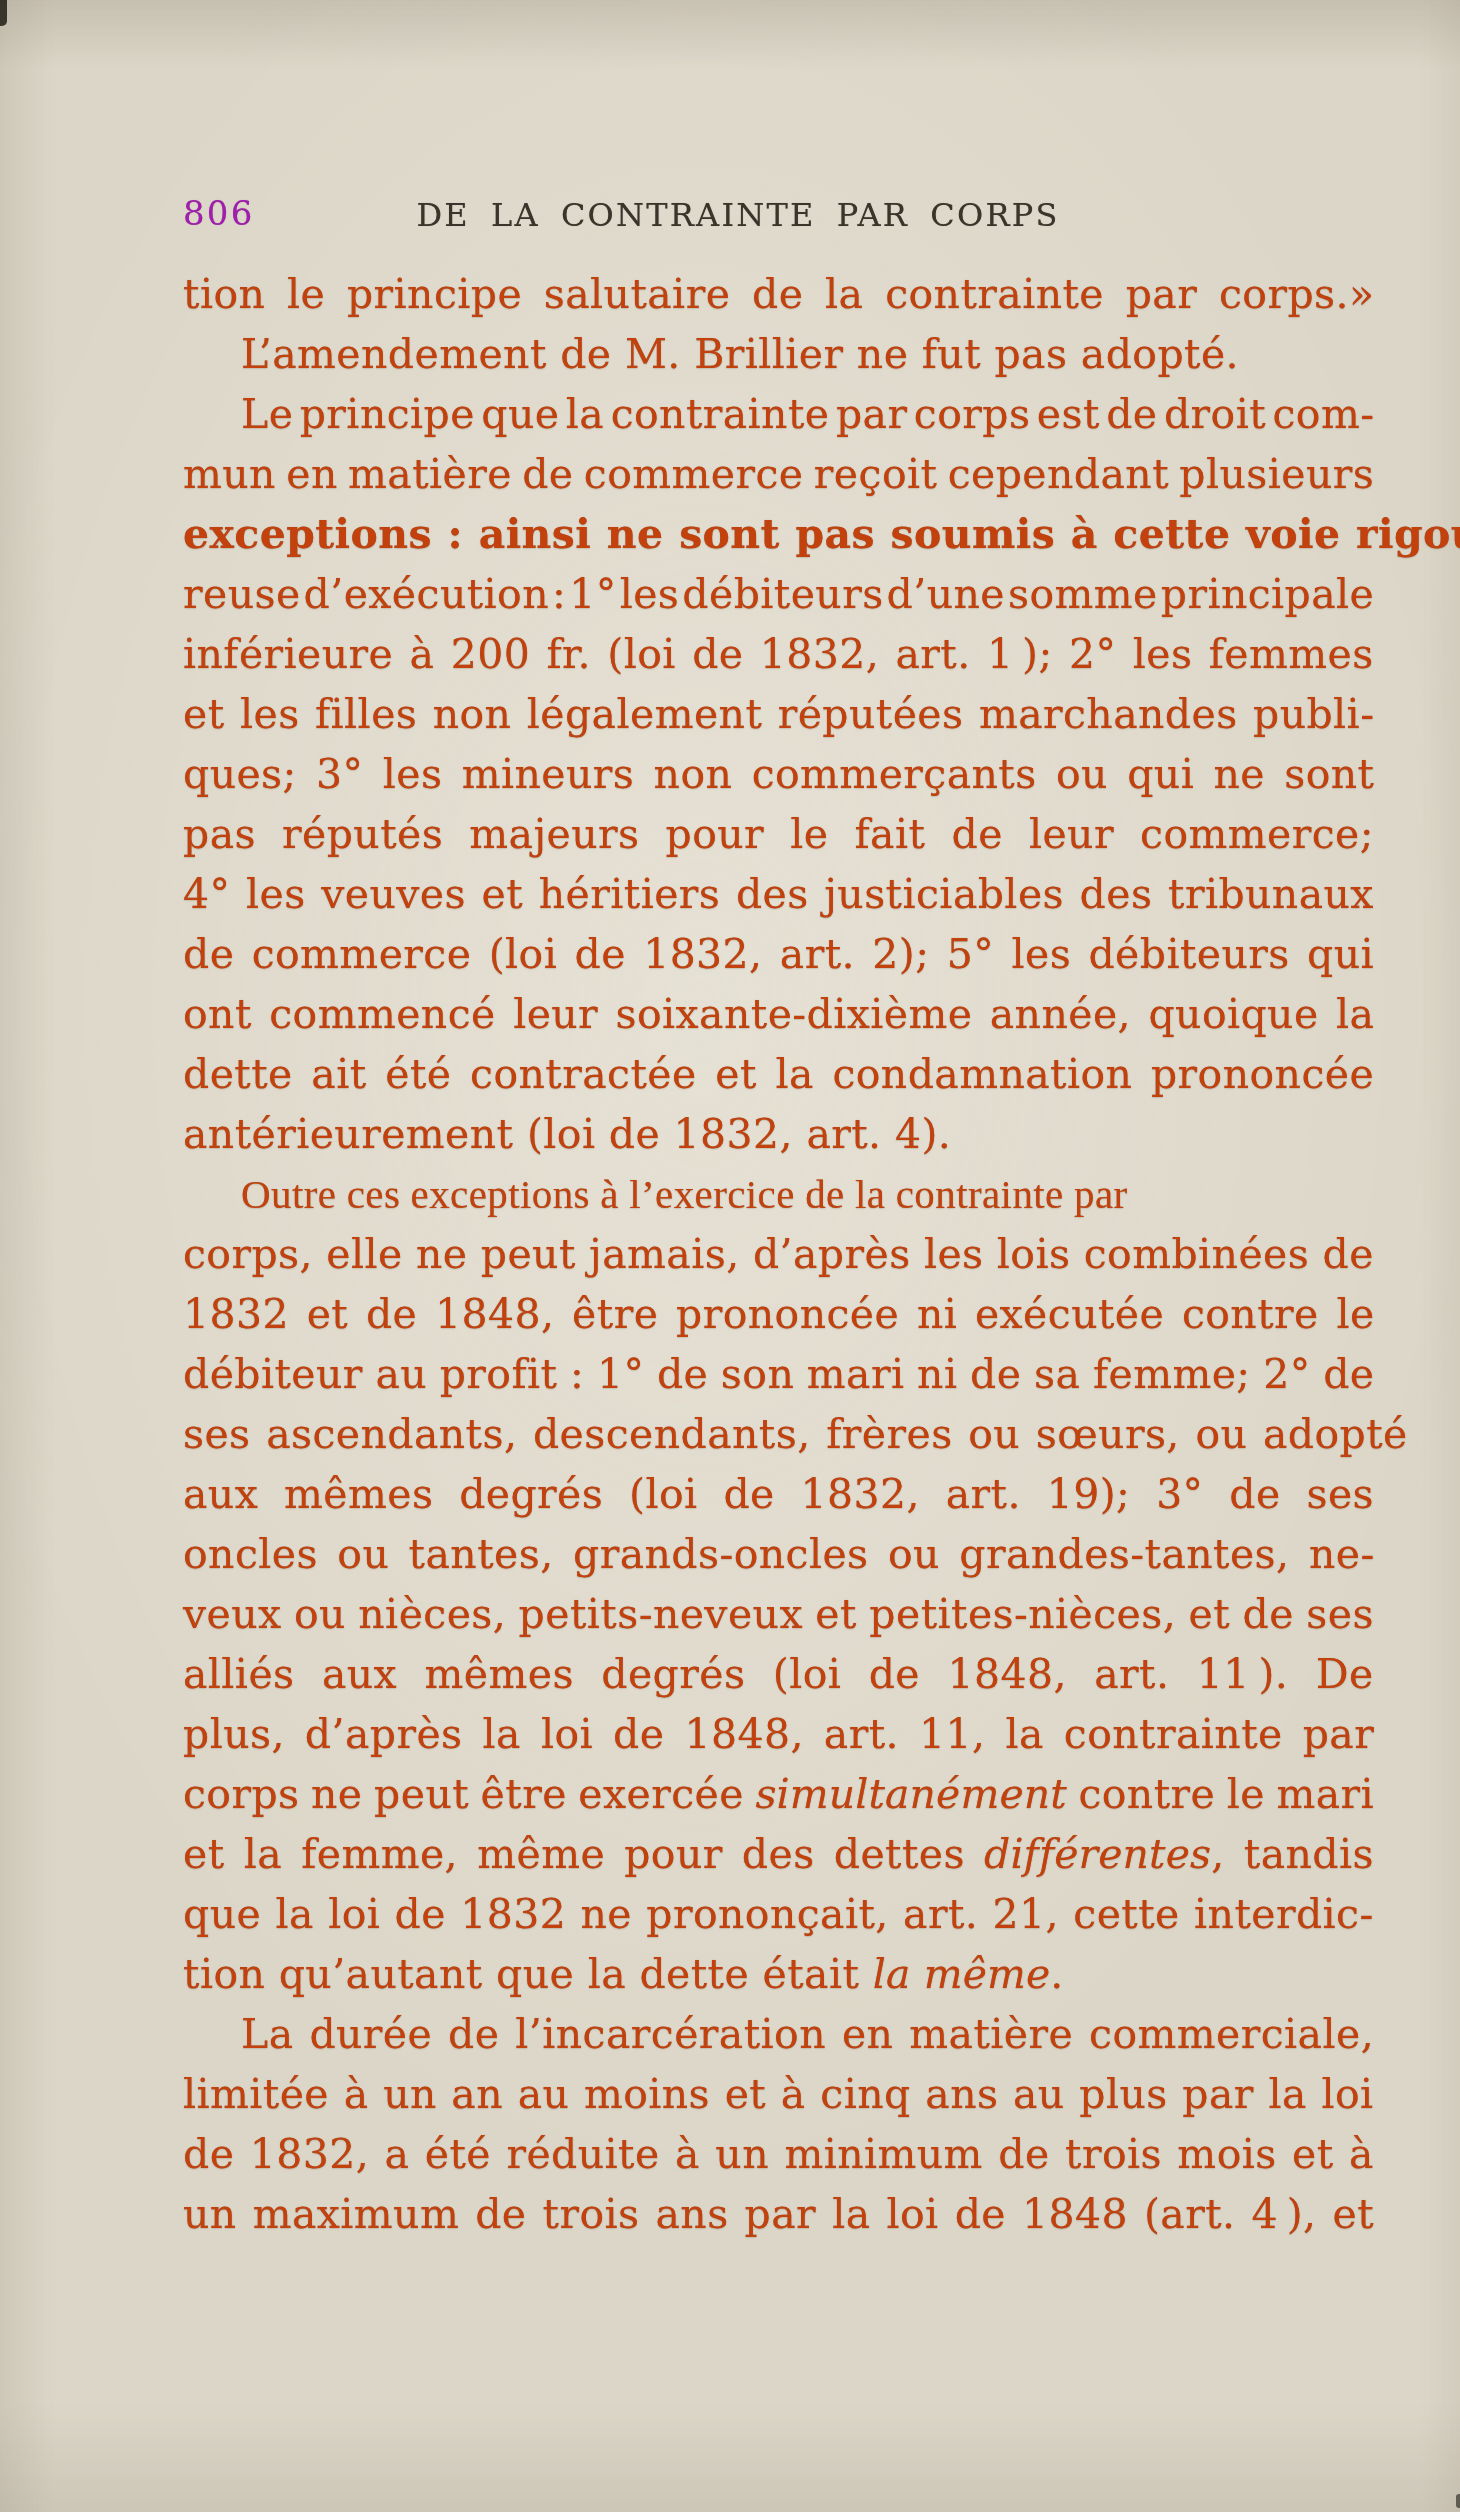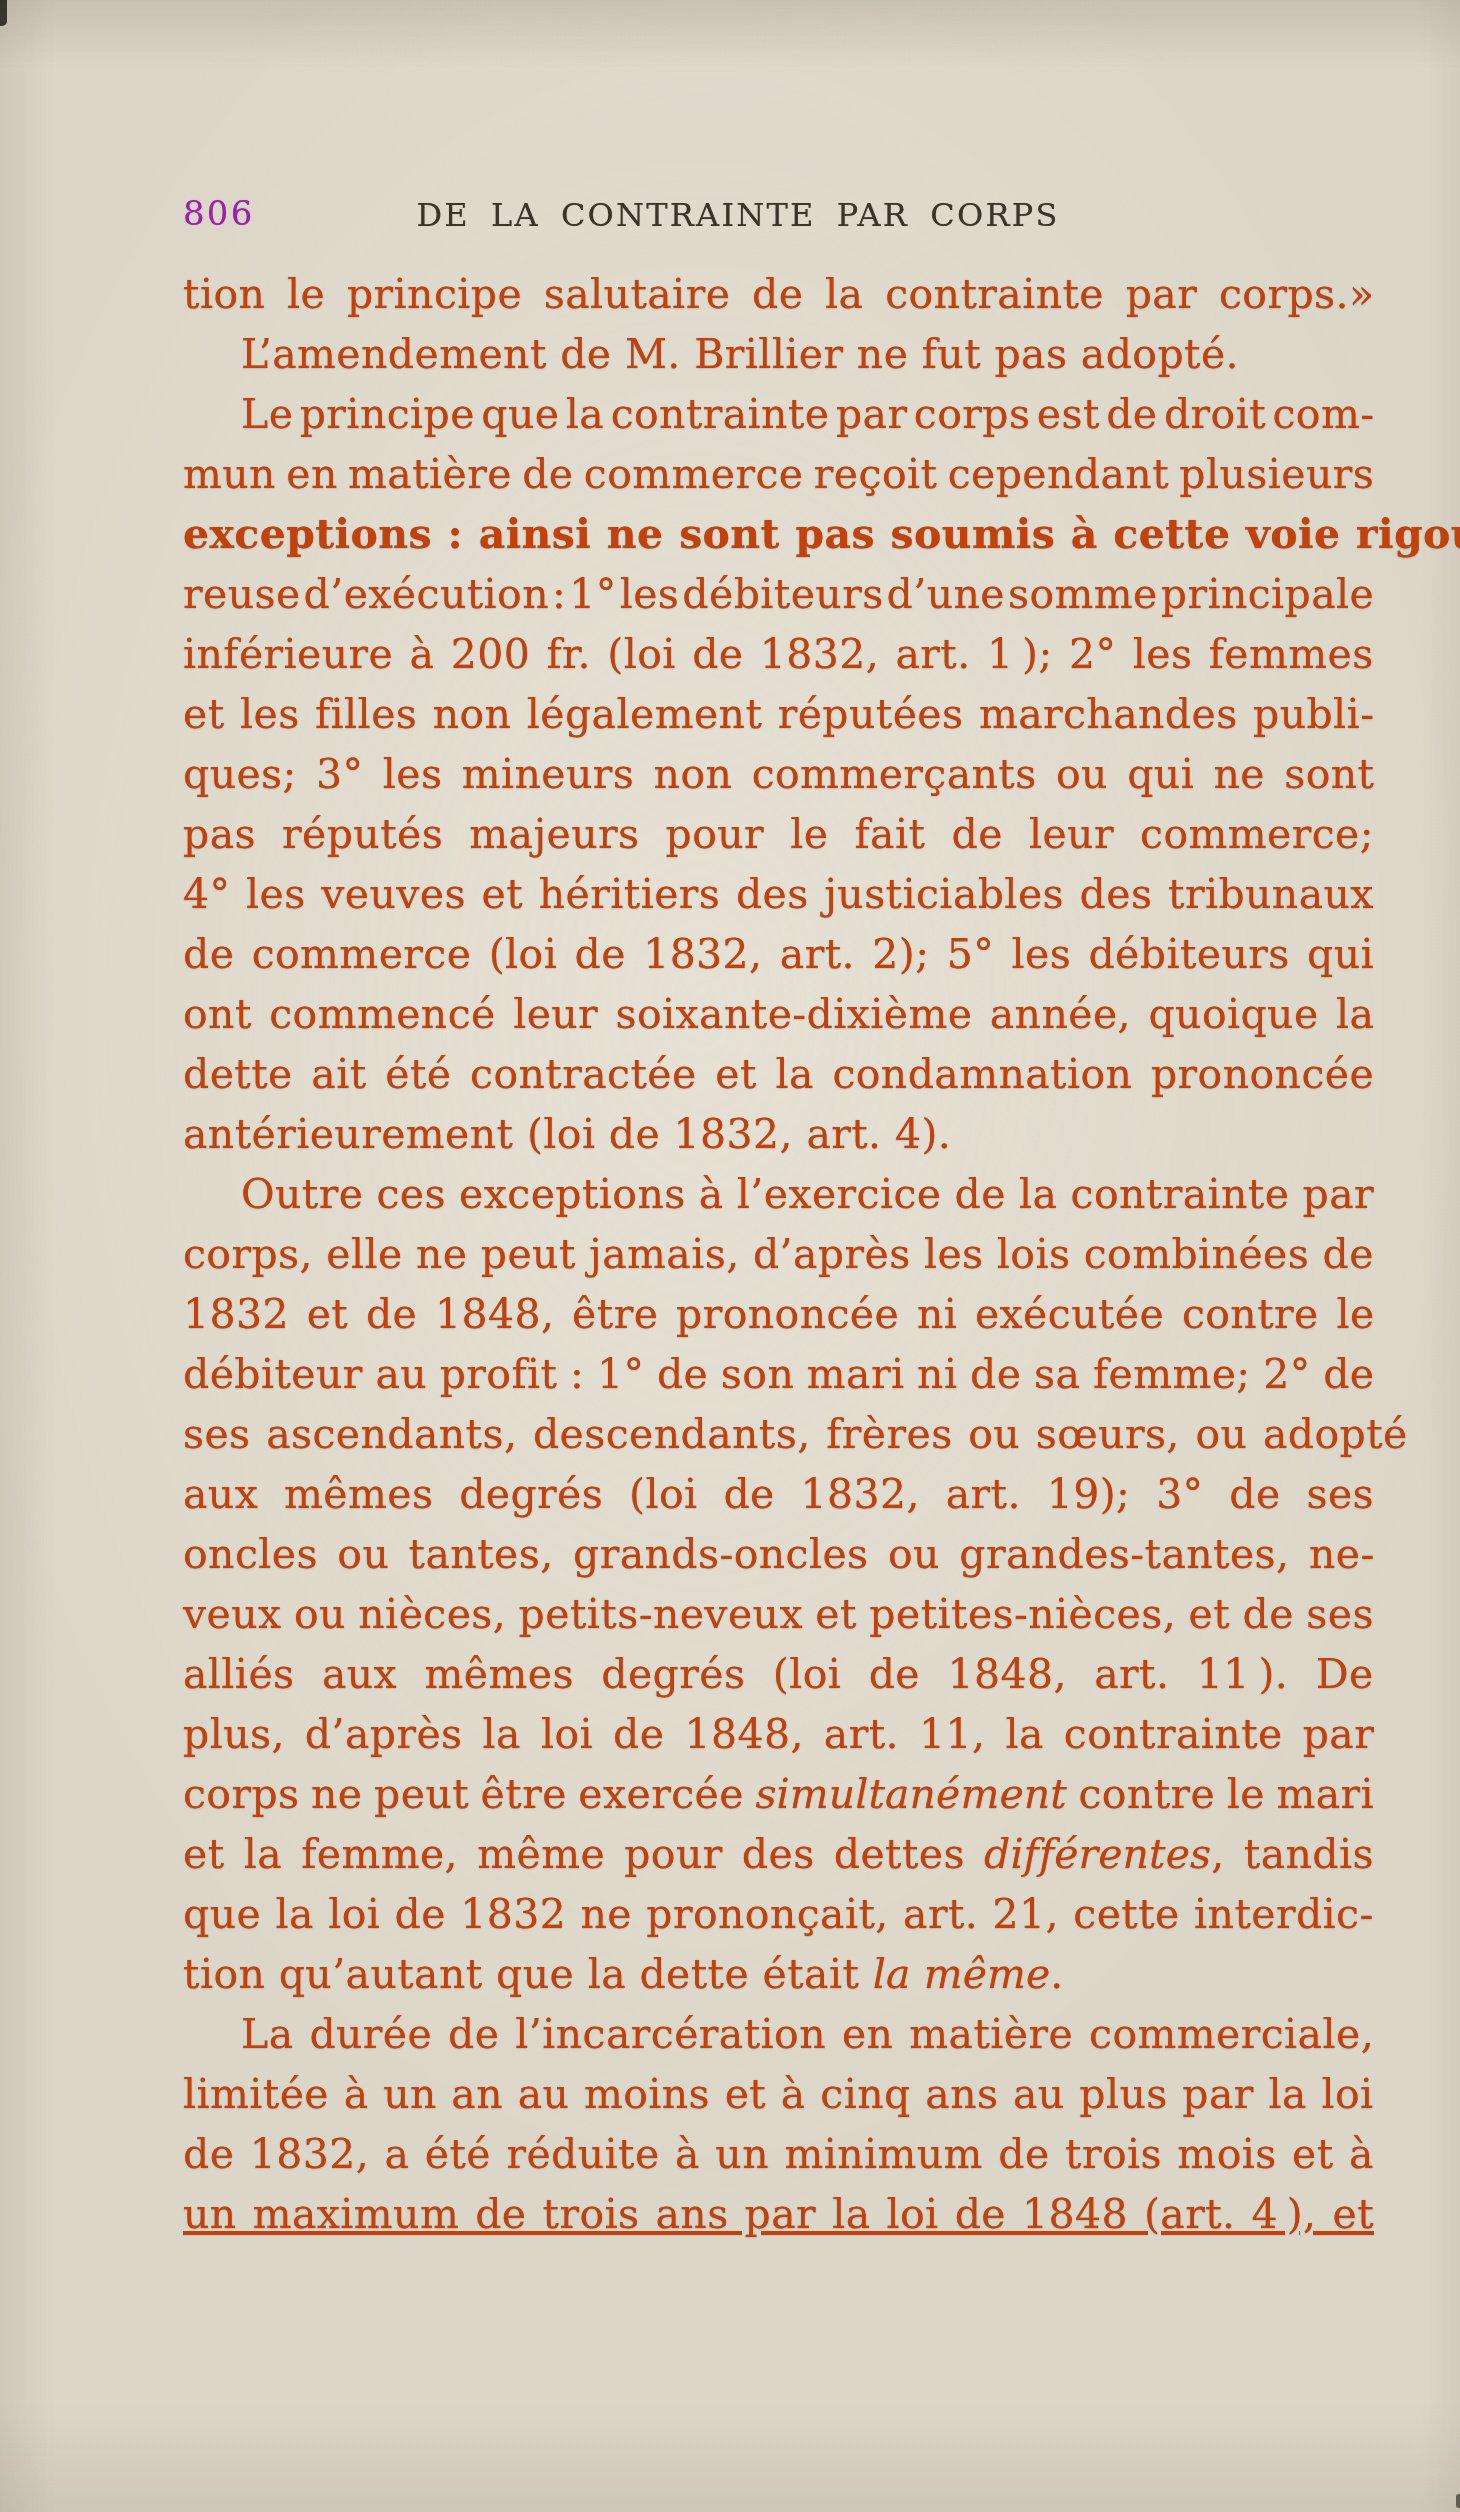--- a/index.html
+++ b/index.html
@@ -103,36 +103,36 @@
       <div class="line j"><span class="t" style="word-spacing: -10.4px;">reuse d’exécution : 1° les débiteurs d’une somme principale</span></div>
       <div class="line j"><span class="t" style="word-spacing: 2.9px;">inférieure à 200 fr. (loi de 1832, art. 1 ); 2° les femmes</span></div>
       <div class="line j"><span class="t" style="word-spacing: 2px;">et les filles non légalement réputées marchandes publi-</span></div>
       <div class="line j"><span class="t" style="word-spacing: 5.9px;">ques; 3° les mineurs non commerçants ou qui ne sont</span></div>
       <div class="line j"><span class="t" style="word-spacing: 12.7px;">pas réputés majeurs pour le fait de leur commerce;</span></div>
       <div class="line j"><span class="t" style="word-spacing: 2.2px;">4° les veuves et héritiers des justiciables des tribunaux</span></div>
       <div class="line j"><span class="t" style="word-spacing: 3.9px;">de commerce (loi de 1832, art. 2); 5° les débiteurs qui</span></div>
       <div class="line j"><span class="t" style="word-spacing: 4px;">ont commencé leur soixante-dixième année, quoique la</span></div>
       <div class="line j"><span class="t" style="word-spacing: 5.2px;">dette ait été contractée et la condamnation prononcée</span></div>
       <div class="line"><span class="t">antérieurement (loi de 1832, art. 4).</span></div>
-      <div class="line indent j"><span class="t" style="word-spacing: -0.3px;">Outre ces exceptions à l’exercice de la contrainte par</span></div>
+      <div class="line indent j"><span class="t" style="word-spacing: -0.3px; font-family: Liberation Serif, serif;">Outre ces exceptions à l’exercice de la contrainte par</span></div>
       <div class="line j"><span class="t" style="word-spacing: -0.1px;">corps, elle ne peut jamais, d’après les lois combinées de</span></div>
       <div class="line j"><span class="t" style="word-spacing: 4.3px;">1832 et de 1848, être prononcée ni exécutée contre le</span></div>
       <div class="line j"><span class="t" style="word-spacing: -0.8px;">débiteur au profit : 1° de son mari ni de sa femme; 2° de</span></div>
       <div class="line j"><span class="t" style="word-spacing: 2.2px;">ses ascendants, descendants, frères ou sœurs, ou adopté</span></div>
       <div class="line j"><span class="t" style="word-spacing: 12.4px;">aux mêmes degrés (loi de 1832, art. 19); 3° de ses</span></div>
       <div class="line j"><span class="t" style="word-spacing: 6px;">oncles ou tantes, grands-oncles ou grandes-tantes, ne-</span></div>
       <div class="line j"><span class="t" style="word-spacing: -1px;">veux ou nièces, petits-neveux et petites-nièces, et de ses</span></div>
       <div class="line j"><span class="t" style="word-spacing: 14px;">alliés aux mêmes degrés (loi de 1848, art. 11 ). De</span></div>
       <div class="line j"><span class="t" style="word-spacing: 6.6px;">plus, d’après la loi de 1848, art. 11, la contrainte par</span></div>
       <div class="line j"><span class="t" style="word-spacing: -1.9px;">corps ne peut être exercée <i>simultanément</i> contre le mari</span></div>
       <div class="line j"><span class="t" style="word-spacing: 5.7px;">et la femme, même pour des dettes <i>différentes</i>, tandis</span></div>
       <div class="line j"><span class="t" style="word-spacing: 0.9px;">que la loi de 1832 ne prononçait, art. 21, cette interdic-</span></div>
       <div class="line"><span class="t">tion qu’autant que la dette était <i>la même</i>.</span></div>
       <div class="line indent j"><span class="t" style="word-spacing: 2.5px;">La durée de l’incarcération en matière commerciale,</span></div>
       <div class="line j"><span class="t" style="word-spacing: 1.2px;">limitée à un an au moins et à cinq ans au plus par la loi</span></div>
       <div class="line j"><span class="t" style="word-spacing: 2px;">de 1832, a été réduite à un minimum de trois mois et à</span></div>
-      <div class="line j"><span class="t" style="word-spacing: 2.6px; text-decoration: underline;">un maximum de trois ans par la loi de 1848 (art. 4 ), et</span></div>
+      <div class="line j"><span class="t" style="word-spacing: 2.6px;">un maximum de trois ans par la loi de 1848 (art. 4 ), et</span></div>
     </main>
 
   <div class="artifact-bottom-right"></div>
 
 </div>
 
 
 </body></html>

